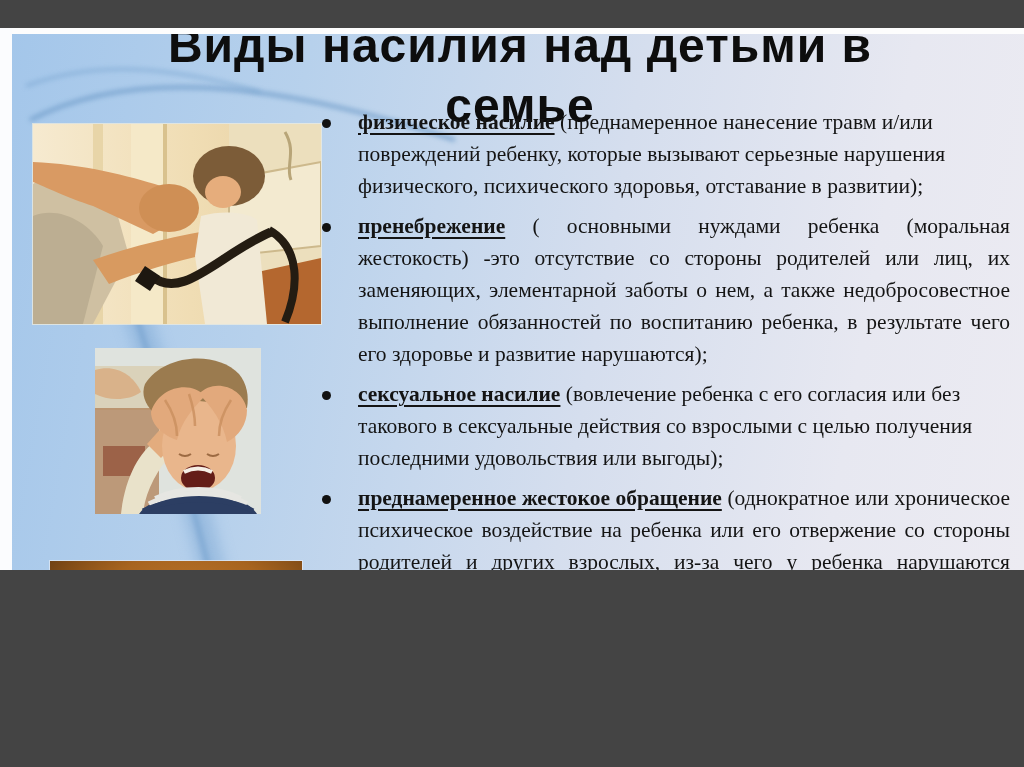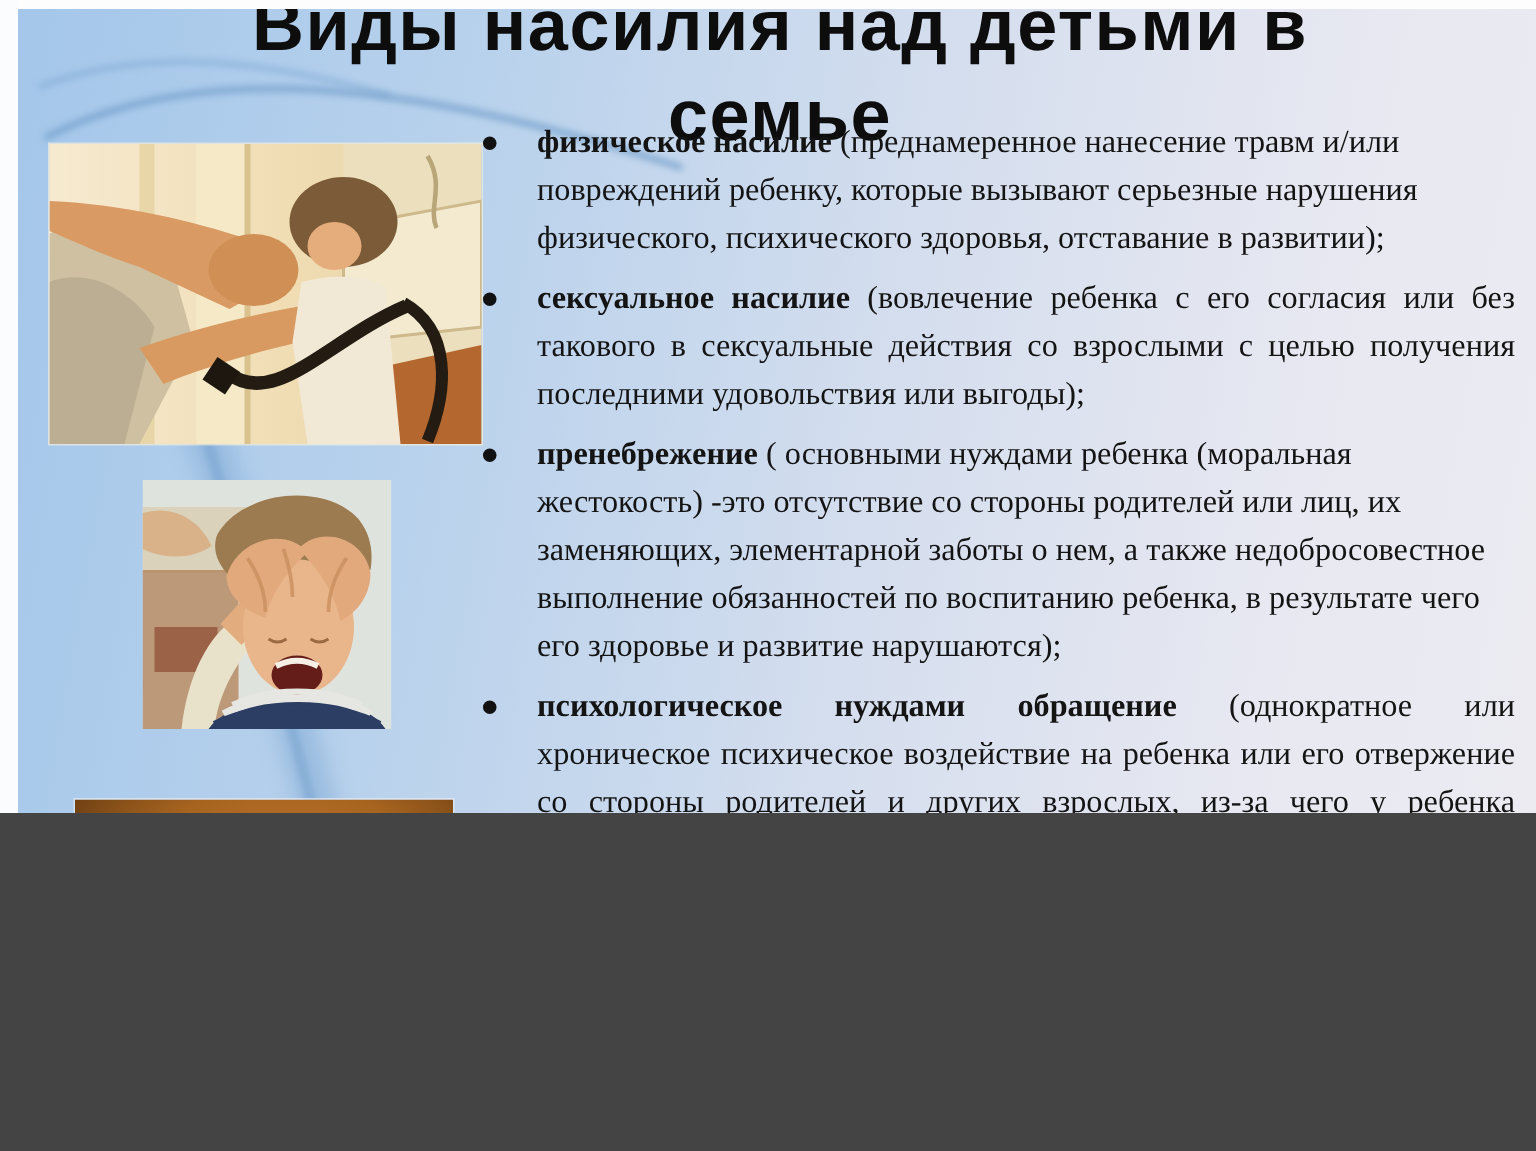--- a/index.html
+++ b/index.html
@@ -1,19 +1,19 @@
 <!DOCTYPE html>
 <html><head>
 <meta charset="utf-8">
 <style>
   html,body{margin:0;padding:0;background:#444;}
   .slide{
     position:relative;width:1024px;height:542px;overflow:hidden;
     background:linear-gradient(100deg,#a3c6ea 0%,#b7d1ec 28%,#d5deee 58%,#e7e8f1 82%,#ecebf2 100%);
-    font-family:"Liberation Serif", serif;color:#141414;
+    font-family:"Liberation Serif", serif;color:#141414;margin-top:28px;
   }
   .deco{position:absolute;left:0;top:0;width:1024px;height:767px;z-index:0;}
   .edge-top{position:absolute;left:0;top:0;width:1024px;height:6px;background:#fdfdfd;z-index:6;}
   .edge-left{position:absolute;left:0;top:0;width:12px;height:767px;background:#fbfcfe;z-index:6;}
   .edge-bottom{position:absolute;left:0;top:759px;width:1024px;height:8px;background:#e7edf6;z-index:6;}
 
   .title{
     position:absolute;left:30px;top:-12px;width:980px;z-index:1;
     text-align:center;font-family:"Liberation Sans", sans-serif;
     font-weight:bold;font-size:48px;line-height:60px;color:#0d0d0d;
@@ -28,21 +28,21 @@
   .bullets li{
     position:relative;padding-left:48px;margin:0 0 8px 0;width:652px;
   }
   .bullets li::before{
     content:"";position:absolute;left:12px;top:13px;width:9px;height:9px;
     border-radius:50%;background:#111;
   }
   .bullets li:nth-child(2),
   .bullets li:nth-child(4){text-align:justify;}
   .term{
-    font-weight:bold;
+    font-weight:bold;text-decoration:underline;
     text-decoration-thickness:2px;text-underline-offset:4px;
   }
 
   figure{margin:0;padding:0;position:absolute;z-index:2;}
   figure svg{display:block;}
   .photo1{left:33px;top:96px;width:288px;height:200px;box-shadow:0 0 0 1px rgba(255,245,220,.6);}
   .photo2{left:95px;top:320px;width:166px;height:166px;}
   .photo3{left:50px;top:533px;width:252px;height:220px;box-shadow:0 0 0 1px rgba(230,235,245,.7);}
 </style>
 </head>
@@ -155,22 +155,22 @@
       <circle cx="202" cy="98" r="7" fill="#080604"></circle>
       <circle cx="214" cy="99" r="7" fill="#080604"></circle>
       <circle cx="224" cy="106" r="6" fill="#080604"></circle>
       <path d="M178 220 L184 158 C187 146 196 138 208 138 C224 138 235 148 237 162 L241 220 Z" fill="#080604"></path>
       <rect x="0" y="212" width="252" height="8" fill="#120a04" opacity="0.7"></rect>
     </svg>
   </figure>
 
   <ul class="bullets">
     <li><span class="term">физическое насилие</span><span> (преднамеренное нанесение травм и/или повреждений ребенку, которые вызывают серьезные нарушения физического, психического здоровья, отставание в развитии);</span></li>
+    <li><span class="term">пренебрежение</span><span> ( основными нуждами ребенка (моральная жестокость) -это отсутствие со стороны родителей или лиц, их заменяющих, элементарной заботы о нем, а также недобросовестное выполнение обязанностей по воспитанию ребенка, в результате чего его здоровье и развитие нарушаются);</span></li>
     <li><span class="term">сексуальное насилие</span><span> (вовлечение ребенка с его согласия или без такового в сексуальные действия со взрослыми с целью получения последними удовольствия или выгоды);</span></li>
-    <li><span class="term">пренебрежение</span><span> ( основными нуждами ребенка (моральная жестокость) -это отсутствие со стороны родителей или лиц, их заменяющих, элементарной заботы о нем, а также недобросовестное выполнение обязанностей по воспитанию ребенка, в результате чего его здоровье и развитие нарушаются);</span></li>
-    <li><span class="term">психологическое нуждами обращение</span><span> (однократное или хроническое психическое воздействие на ребенка или его отвержение со стороны родителей и других взрослых, из-за чего у ребенка нарушаются эмоциональное развитие, поведение и способность к повреждений).</span></li>
+    <li><span class="term">преднамеренное жестокое обращение</span><span> (однократное или хроническое психическое воздействие на ребенка или его отвержение со стороны родителей и других взрослых, из-за чего у ребенка нарушаются эмоциональное развитие, поведение и способность к повреждений).</span></li>
   </ul>
 
   <div class="edge-top"></div>
   <div class="edge-left"></div>
   <div class="edge-bottom"></div>
 
 </div>
 
 </body></html>

